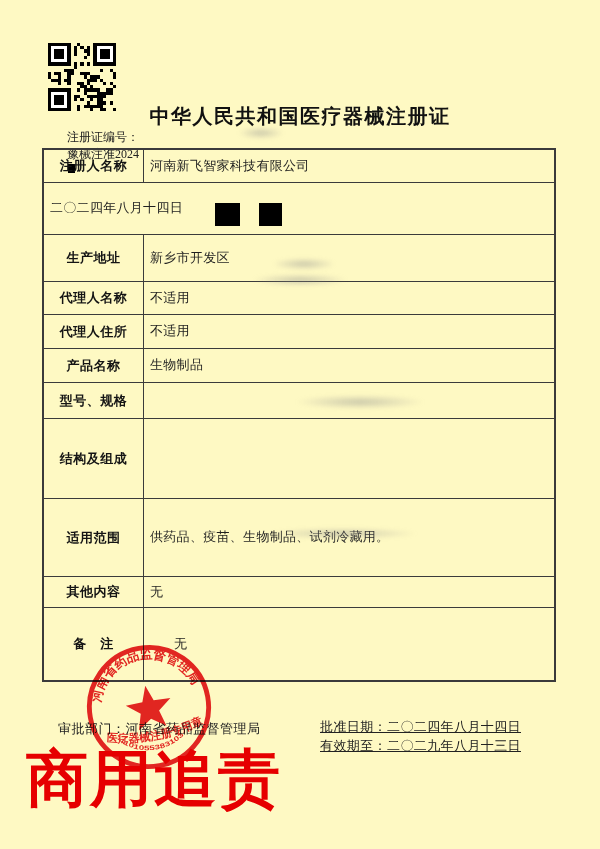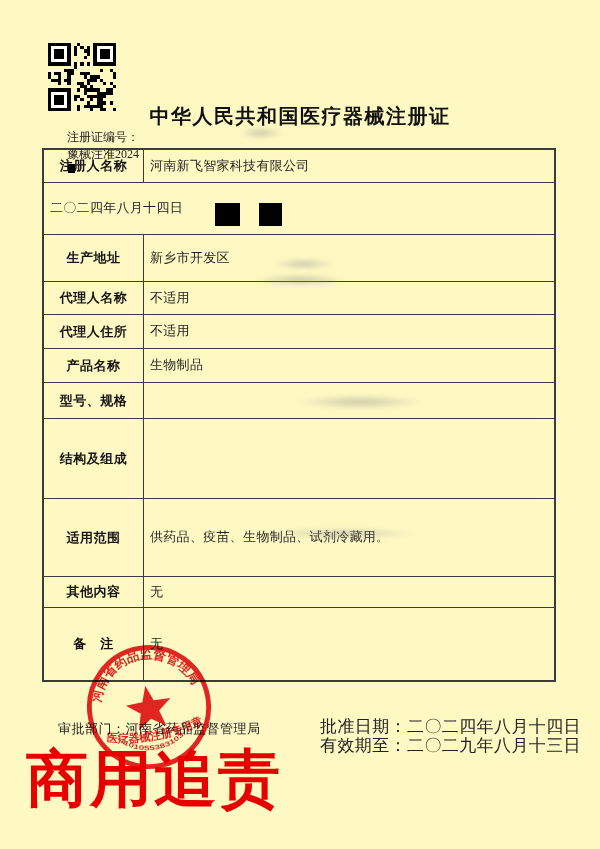--- a/index.html
+++ b/index.html
@@ -14,34 +14,34 @@
   .title{position:absolute;left:0;top:103px;width:100%;text-align:center;
          font-family:"Liberation Sans","DejaVu Sans",sans-serif;
          font-size:20px;font-weight:bold;letter-spacing:1.5px;color:#111;}
   .certline{position:absolute;left:67px;top:129px;font-size:12px;color:#222;
             display:flex;align-items:flex-start;flex-direction:column;}
   .certline .redact-sm{display:inline-block;width:7px;height:9px;background:#000;margin-left:1px;transform:translateY(1px);}
 
   
   .cert-table{position:absolute;left:42px;top:148px;width:514px;border:2px solid #3b3b3b;box-sizing:border-box;background:transparent;}
   .trow{display:flex;border-bottom:1px solid #3b3b3b;box-sizing:border-box;}
-  .trow:last-child{border-bottom:none;}
+  .trow:last-child{border-bottom:none;gap:24px;}
   .tlabel{width:100px;flex:0 0 100px;border-right:1px solid #3b3b3b;box-sizing:border-box;
           display:flex;align-items:center;justify-content:center;text-align:center;
           font-family:"Liberation Sans","DejaVu Sans",sans-serif;
           font-size:13px;font-weight:bold;color:#141414;letter-spacing:.5px;padding:0 4px;}
   .tvalue{flex:1;display:flex;align-items:center;font-size:13px;color:#1f1f1f;
           padding:4px 8px 4px 6px;line-height:1.55;letter-spacing:.3px;box-sizing:border-box;}
   .redact{display:inline-block;background:#000;vertical-align:middle;}
   .redact.b1{width:25px;height:23px;margin-left:32px;transform:translateY(6px);}
   .redact.b2{width:23px;height:23px;margin-left:19px;transform:translateY(6px);}
 
   
   .dept{position:absolute;left:58px;top:720px;font-size:13px;color:#222;letter-spacing:.5px;}
-  .dates{position:absolute;left:320px;top:717px;font-size:17px;color:#222;line-height:19px;letter-spacing:.4px;}
+  .dates{position:absolute;left:320px;top:717px;font-size:13px;color:#222;line-height:19px;letter-spacing:.4px;text-decoration:underline;}
   .dates .row{white-space:nowrap;}
 
   
   .seal{position:absolute;left:84px;top:642px;width:130px;height:130px;
         mix-blend-mode:multiply;opacity:.92;}
 
   
   .warn{position:absolute;left:26px;top:753px;
         font-family:Liberation Mono, monospace;
         font-size:62px;font-weight:900;letter-spacing:2px;line-height:1;}

